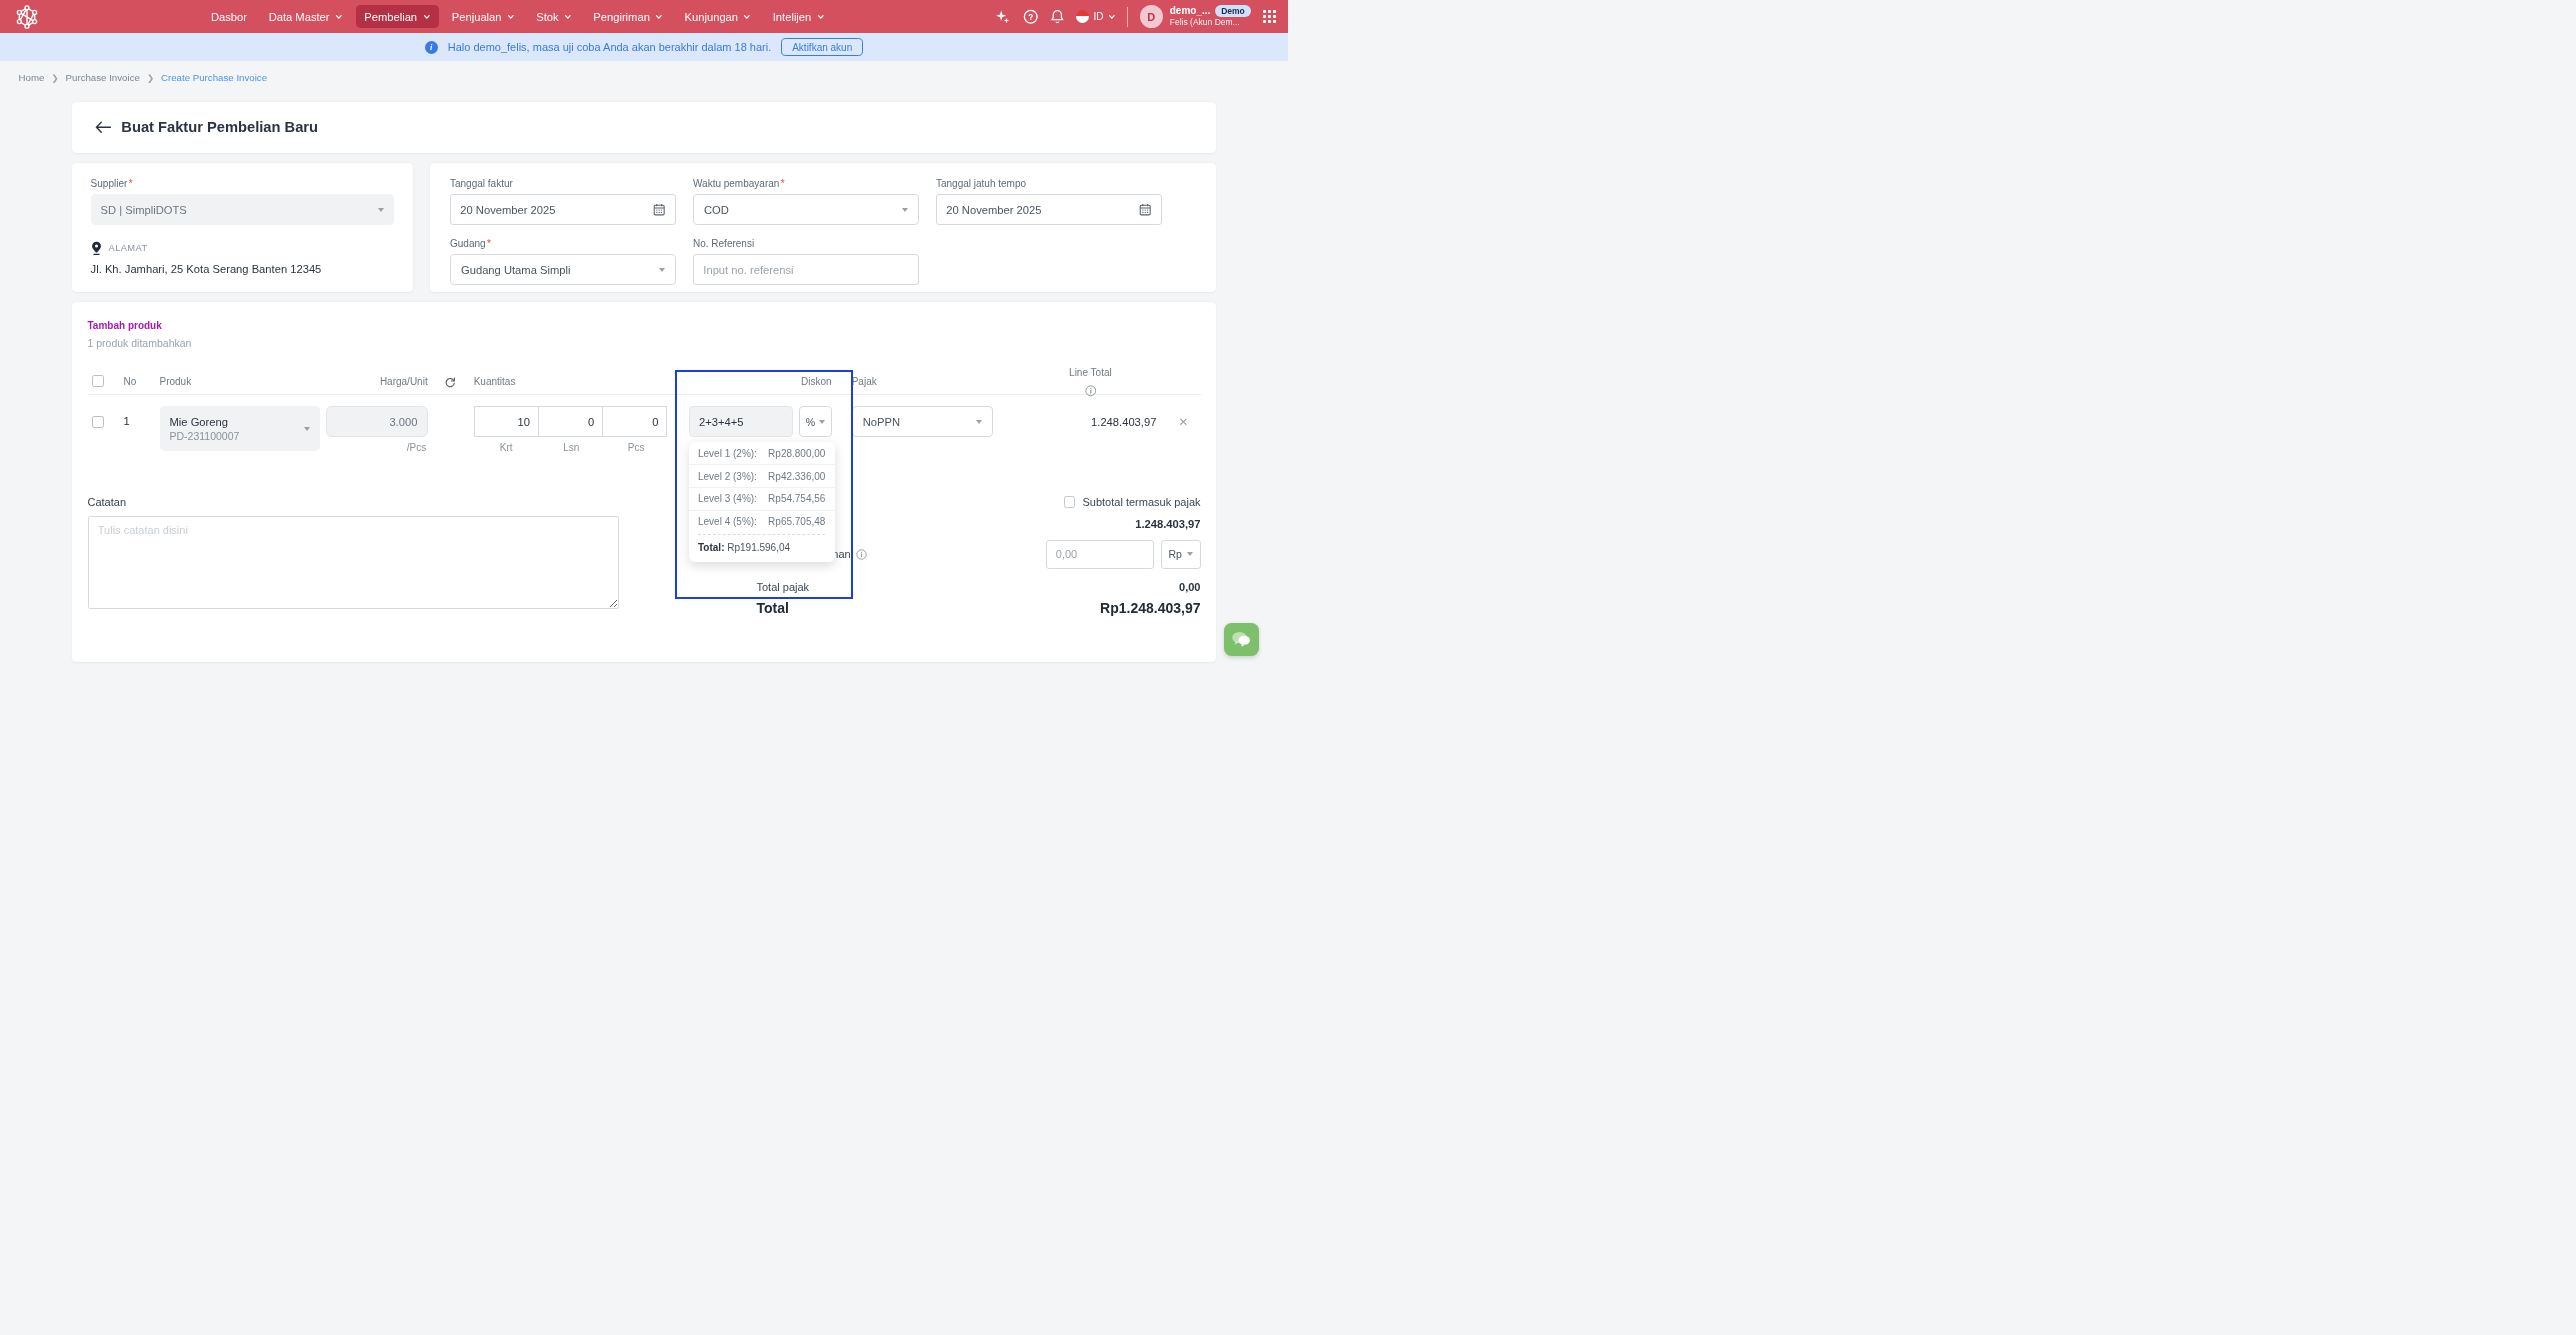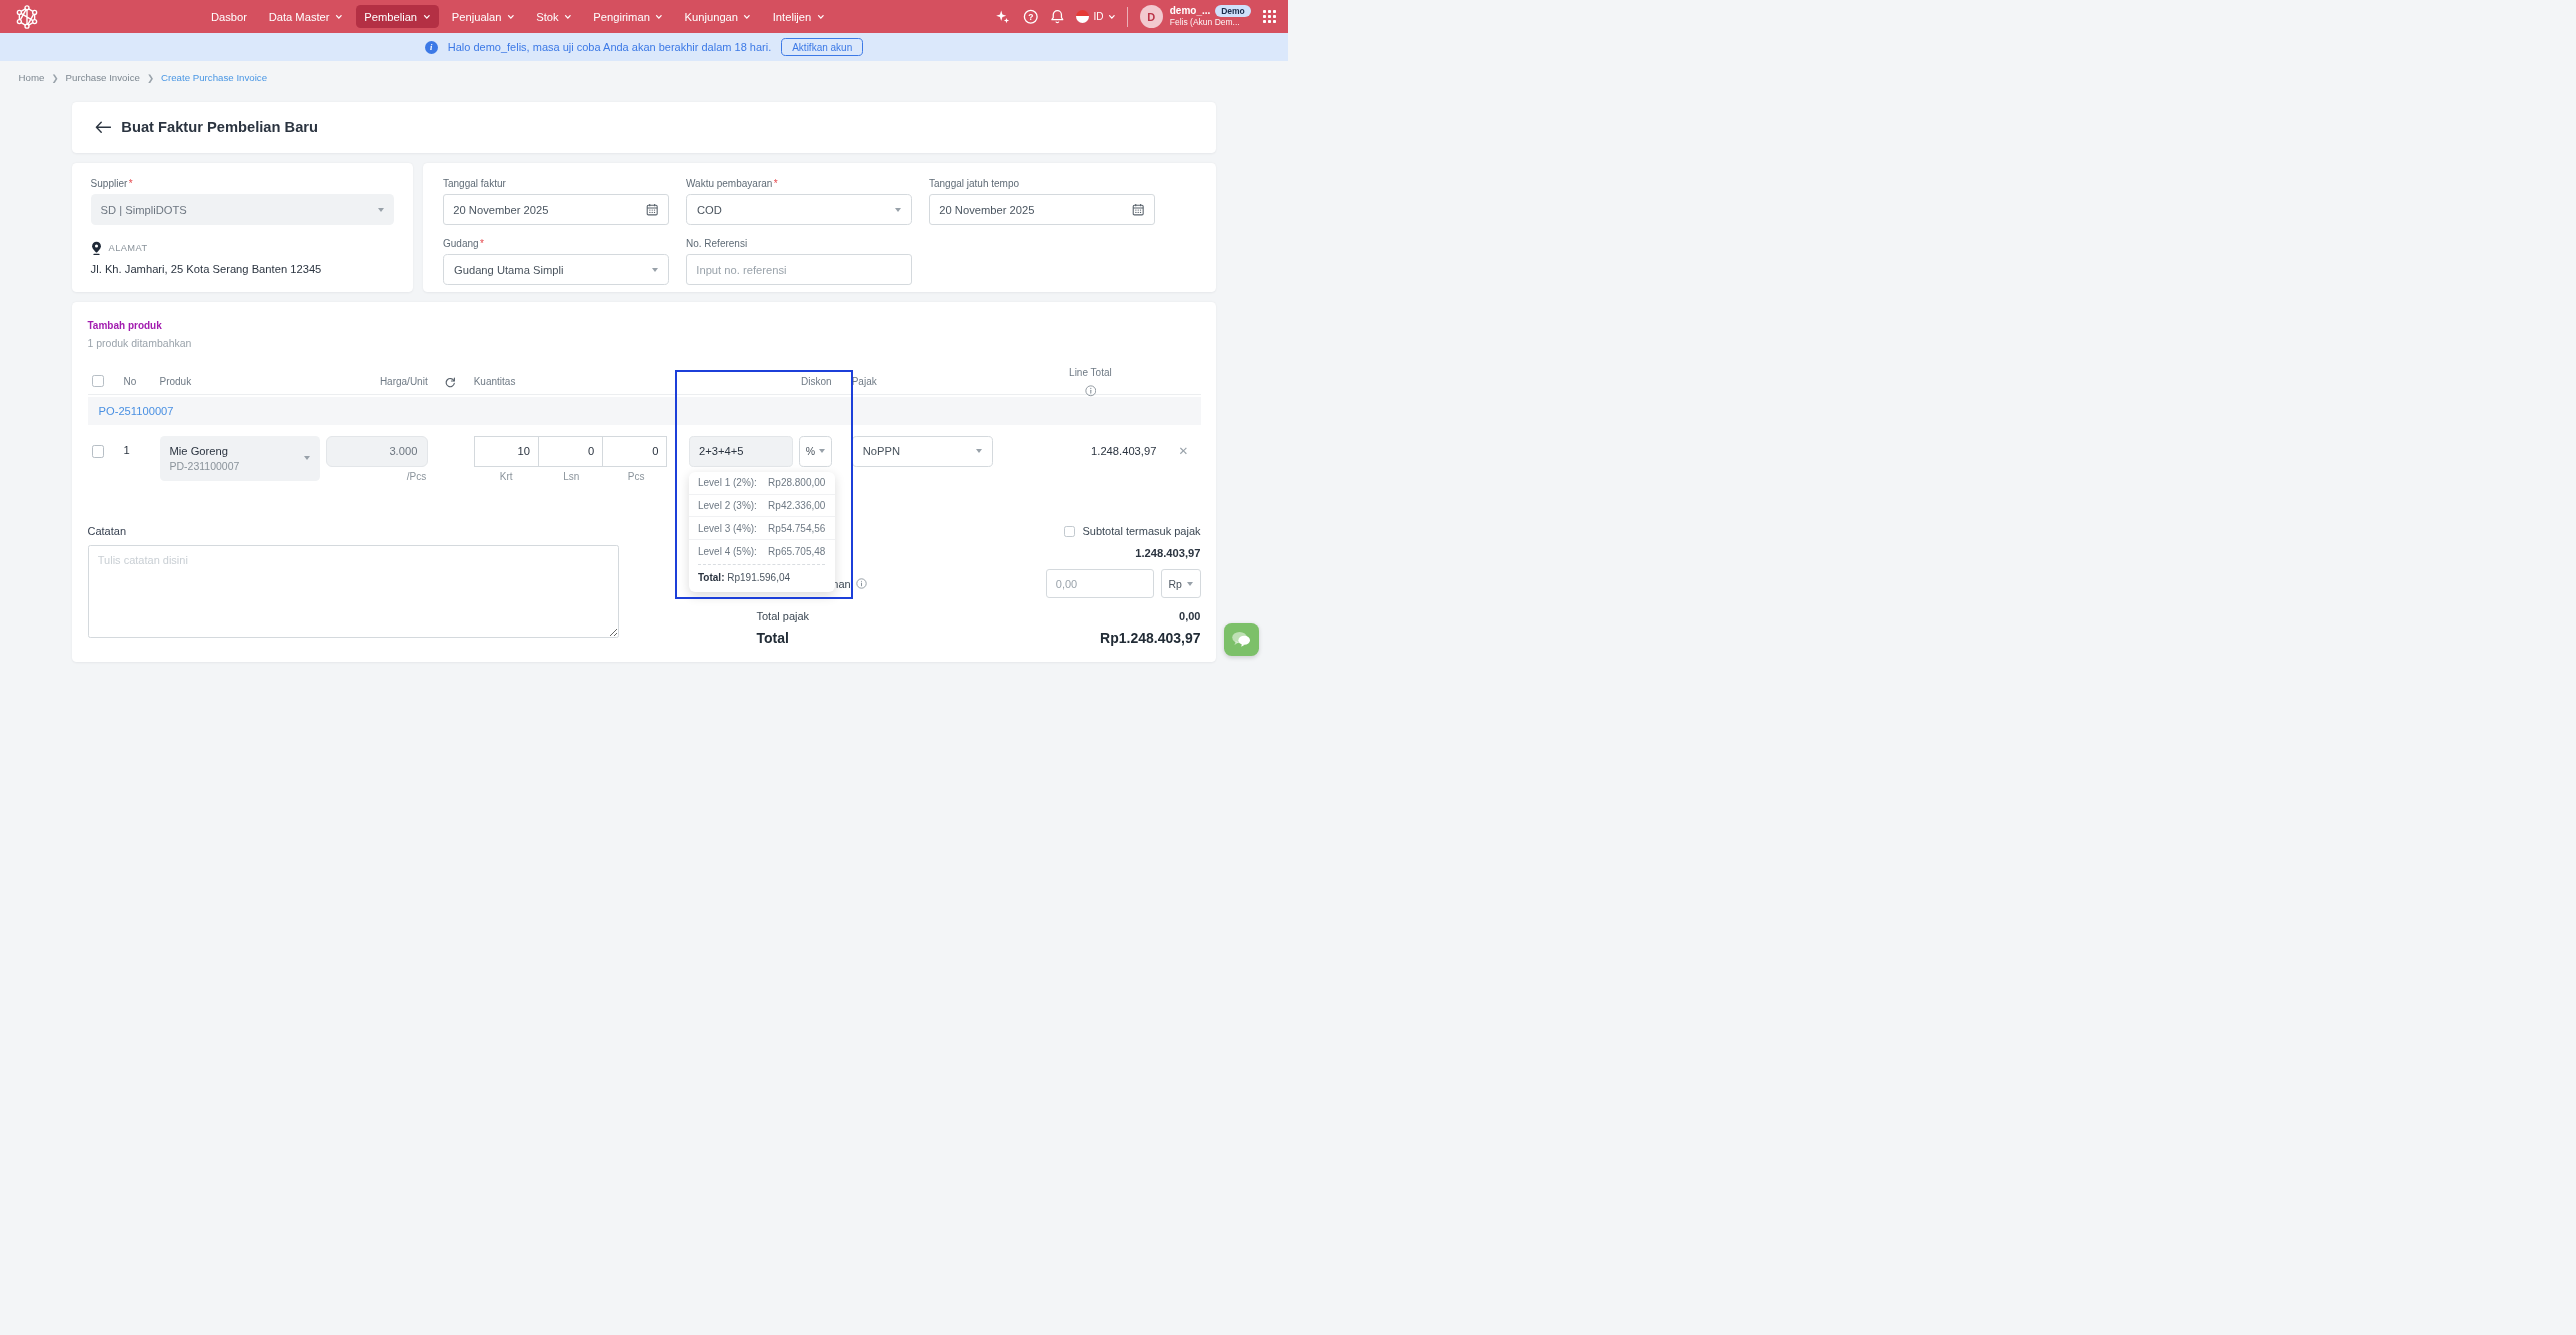--- a/index.html
+++ b/index.html
@@ -36,21 +36,21 @@
   .breadcrumb { padding:11px 18.6px 9.3px; display:flex; align-items:center; gap:7px; font-size:9.7px; color:#7d8790; }
   .bc-sep { color:#9aa3ab; font-size:8.5px; }
   .bc-current { color:#4a97e4; }
 
   
   .page-wrap { margin:9.3px 72px 0; }
   .card { background:#fff; border-radius:4.6px; box-shadow:0 0.8px 2.3px rgba(16,24,40,.06); }
   .title-card { height:51px; display:flex; align-items:center; gap:10px; padding:0 23px; }
   .page-title { font-size:14.7px; font-weight:bold; color:#2b3440; }
 
-  .row2 { display:flex; gap:10px; margin-top:10px; }
+  .row2 { display:flex; gap:17px; margin-top:10px; }
   .supplier-card { width:341px; height:129px; padding:15.5px 18.6px; }
   .fields-card { flex:1; height:129px; padding:15.5px 20px; }
 
   .field-label { font-size:10px; color:#5f6b76; margin-bottom:5.4px; }
   .req { color:#e5484d; margin-left:1.5px; }
   .select { height:31px; display:flex; align-items:center; justify-content:space-between; padding:0 10px; font-size:11.2px; color:#49535d; cursor:pointer; }
   .select.disabled { background:#f0f2f4; border-radius:4.6px; color:#6d7680; }
   .select.bordered { border:0.8px solid #d4d9dd; border-radius:4.6px; background:#fff; }
   .tri { width:0; height:0; border-left:3.5px solid transparent; border-right:3.5px solid transparent; border-top:4.3px solid #98a1a9; }
   .addr-head { display:flex; align-items:center; gap:7px; margin-top:15.5px; color:#8a939b; font-size:9.3px; letter-spacing:0.4px; }
@@ -382,23 +382,20 @@
           <span>Line Total</span>
           <svg width="11.6" height="11.6" viewBox="0 0 15 15">
             <circle cx="7.5" cy="7.5" r="6.4" stroke="#8a939b" stroke-width="1.2" fill="none"></circle>
             <circle cx="7.5" cy="4.4" r=".8" fill="#8a939b"></circle>
               <rect x="6.8" y="6.2" width="1.4" height="5" rx=".7" fill="#8a939b"></rect>
           </svg>
         </span>
       </div>
     </div>
 
-    <div class="po-row">
-      <span>PO-251100007</span>
-    </div>
 
     <div class="prod-row">
       <div class="c-check" style="padding-top:9.3px;"><span class="cb"></span></div>
       <div class="c-no row-no">1</div>
       <div class="c-produk">
         <div class="prod-select">
           <span>
             <div class="prod-name">Mie Goreng</div>
             <div class="prod-code">PD-231100007</div>
           </span>

